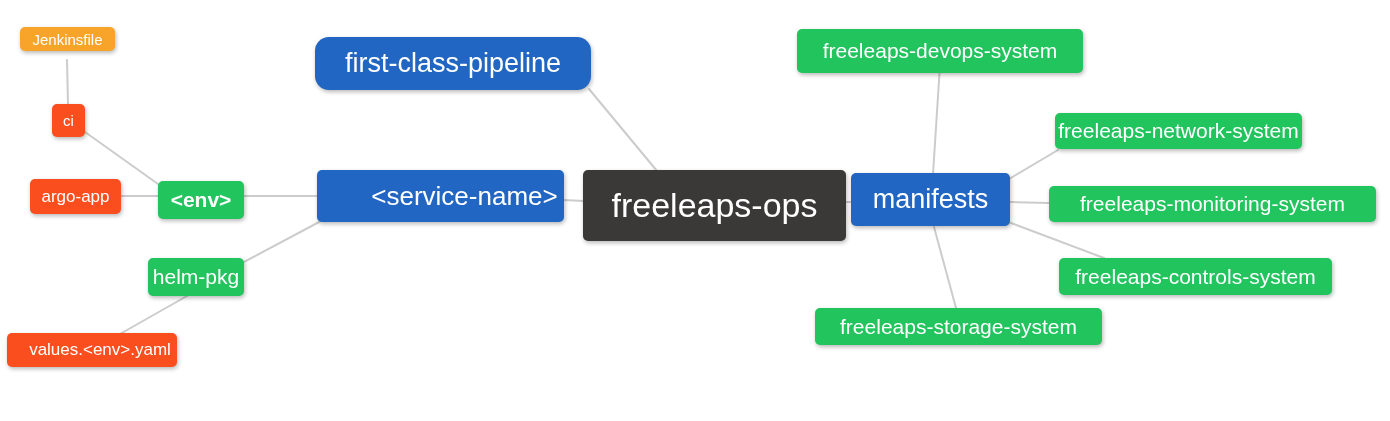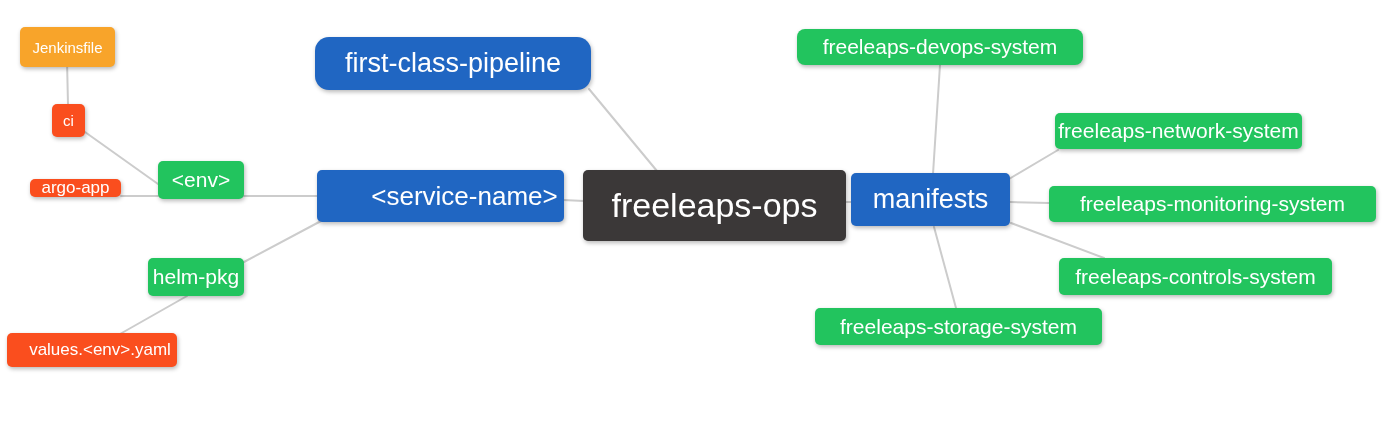--- a/index.html
+++ b/index.html
@@ -45,41 +45,41 @@
     <line x1="589" y1="89" x2="657" y2="171"></line>
     <line x1="563" y1="200" x2="584" y2="201"></line>
     <line x1="845" y1="202" x2="853" y2="202"></line>
     <line x1="933" y1="174" x2="940" y2="65"></line>
     <line x1="1009" y1="179" x2="1058" y2="150"></line>
     <line x1="1010" y1="202" x2="1049" y2="203"></line>
     <line x1="1011" y1="223" x2="1104" y2="258"></line>
     <line x1="934" y1="227" x2="956" y2="308"></line>
   </svg>
 
-  <div class="node orange" style="left:20px;  top:27px;  width:95px;  height:40px; font-size:15px;">Jenkinsfile</div>
+  <div class="node orange" style="left:20px;  top:27px;  width:95px;  height:24px; font-size:15px;">Jenkinsfile</div>
 
   <div class="node red" style="left:52px;  top:104px; width:33px;  height:33px; font-size:15px;">ci</div>
 
-  <div class="node red" style="left:30px;  top:179px; width:91px;  height:18px; font-size:17px;">argo-app</div>
+  <div class="node red" style="left:30px;  top:179px; width:91px;  height:35px; font-size:17px;">argo-app</div>
 
-  <div class="node green" style="left:158px; top:161px; width:86px;  height:38px; font-size:21px;">&lt;env&gt;</div>
+  <div class="node green" style="left:158px; top:181px; width:86px;  height:38px; font-size:21px;font-weight:bold;">&lt;env&gt;</div>
 
   <div class="node green" style="left:148px; top:258px; width:96px;  height:38px; font-size:21px;">helm-pkg</div>
 
   <div class="node red" style="left:7px;   top:333px; width:170px; height:34px; font-size:17px;padding-left:16px;">values.&lt;env&gt;.yaml</div>
 
   <div class="node blue" style="left:315px; top:37px;  width:276px; height:53px; font-size:27px;border-radius:14px;">first-class-pipeline</div>
 
   <div class="node blue" style="left:317px; top:170px; width:247px; height:52px; font-size:26px;padding-left:48px;">&lt;service-name&gt;</div>
 
   <div class="node root" style="left:583px; top:170px; width:263px; height:71px; font-size:34px;">freeleaps-ops</div>
 
   <div class="node blue" style="left:851px; top:173px; width:159px; height:53px; font-size:27px;">manifests</div>
 
-  <div class="node green" style="left:797px; top:29px;  width:286px; height:36px; font-size:21px;border-radius:8px;">freeleaps-devops-system</div>
+  <div class="node green" style="left:797px; top:29px;  width:286px; height:44px; font-size:21px;">freeleaps-devops-system</div>
 
   <div class="node green" style="left:1055px;top:113px; width:247px; height:36px; font-size:21px;">freeleaps-network-system</div>
 
   <div class="node green" style="left:1049px;top:186px; width:327px; height:36px; font-size:21px;">freeleaps-monitoring-system</div>
 
   <div class="node green" style="left:1059px;top:258px; width:273px; height:37px; font-size:21px;">freeleaps-controls-system</div>
 
   <div class="node green" style="left:815px; top:308px; width:287px; height:37px; font-size:21px;">freeleaps-storage-system</div>
 
 </div>

